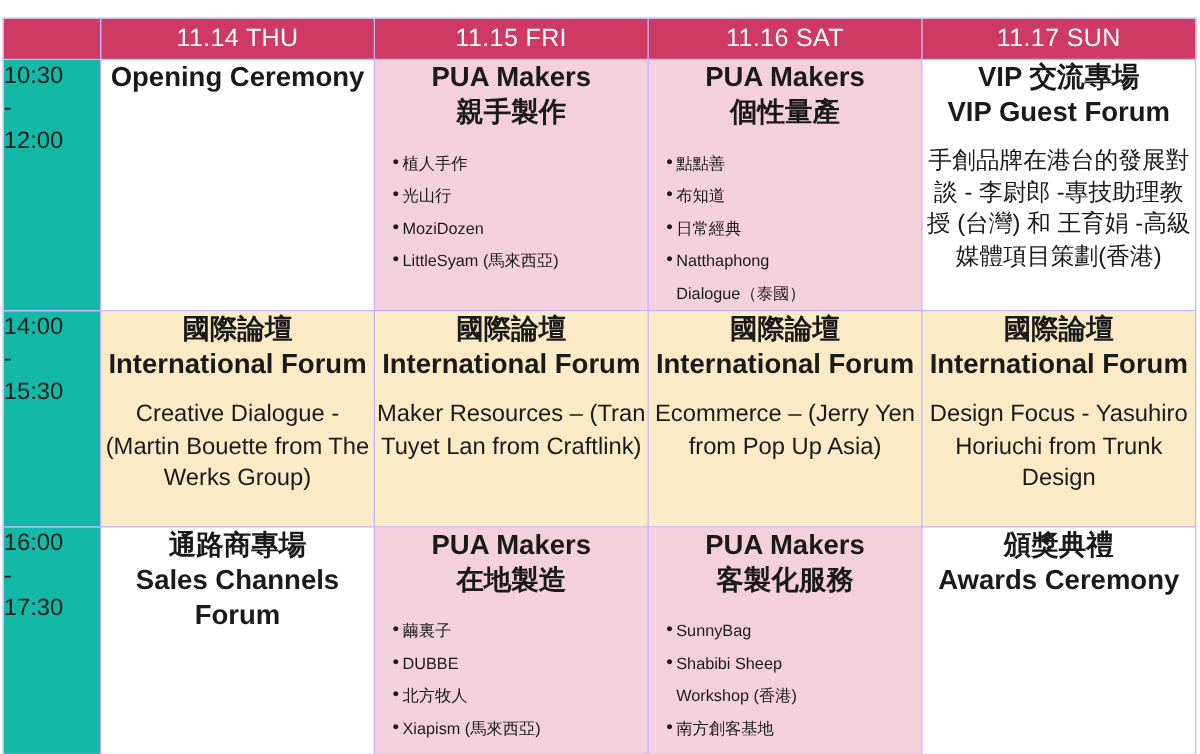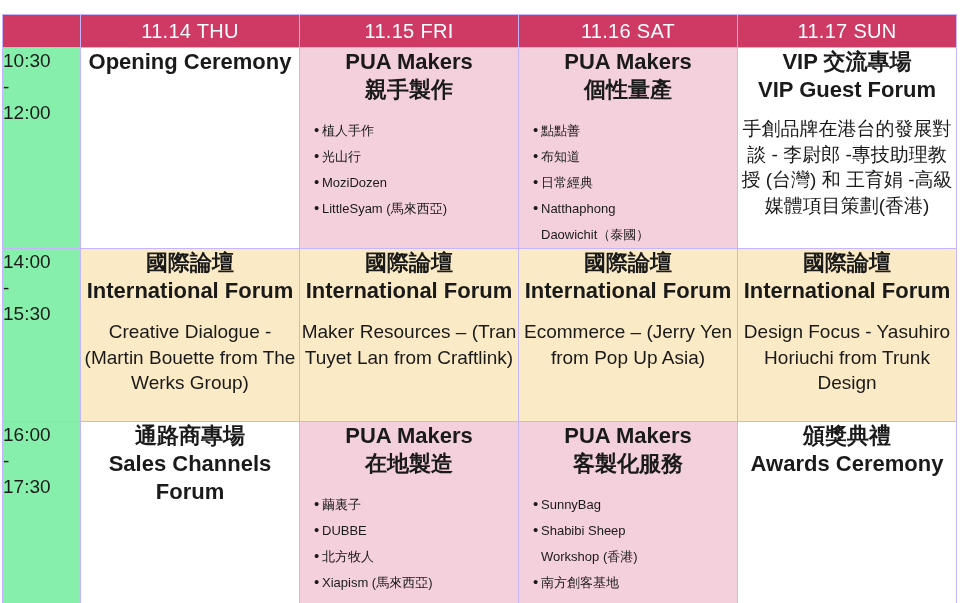--- a/index.html
+++ b/index.html
@@ -53,21 +53,21 @@
     font-size: 20px;
     font-weight: 400;
     text-align: center;
     line-height: 30px;
     letter-spacing: 0.3px;
     white-space: nowrap;
   }
 
   
   td.time-cell {
-    background: #86efac;
+    background: #14b8a6;
     padding: 8px 0 0 8px;
     text-align: left;
   }
   .time-line {
     font-size: 19px;
     line-height: 26px;
     color: #1a1a1a;
     white-space: nowrap;
   }
 
@@ -194,21 +194,21 @@
 
         <td class="cell bg-pink">
           <div class="cell-title">PUA Makers</div>
           <div class="cell-title zh">個性量產</div>
           <div class="cell-body">
             <ul class="bullets">
               <li>點點善</li>
               <li>布知道</li>
               <li>日常經典</li>
               <li>Natthaphong</li>
-              <li class="cont">Daowichit（泰國）</li>
+              <li class="cont">Dialogue（泰國）</li>
             </ul>
           </div>
         </td>
 
         <td class="cell bg-white">
           <div class="cell-title zh">VIP 交流專場</div>
           <div class="cell-title">VIP Guest Forum</div>
           <div class="cell-body tight">
             <div class="cell-para">手創品牌在港台的發展對談 - 李尉郎 -專技助理教授 (台灣) 和 王育娟 -高級媒體項目策劃(香港)</div>
           </div>

